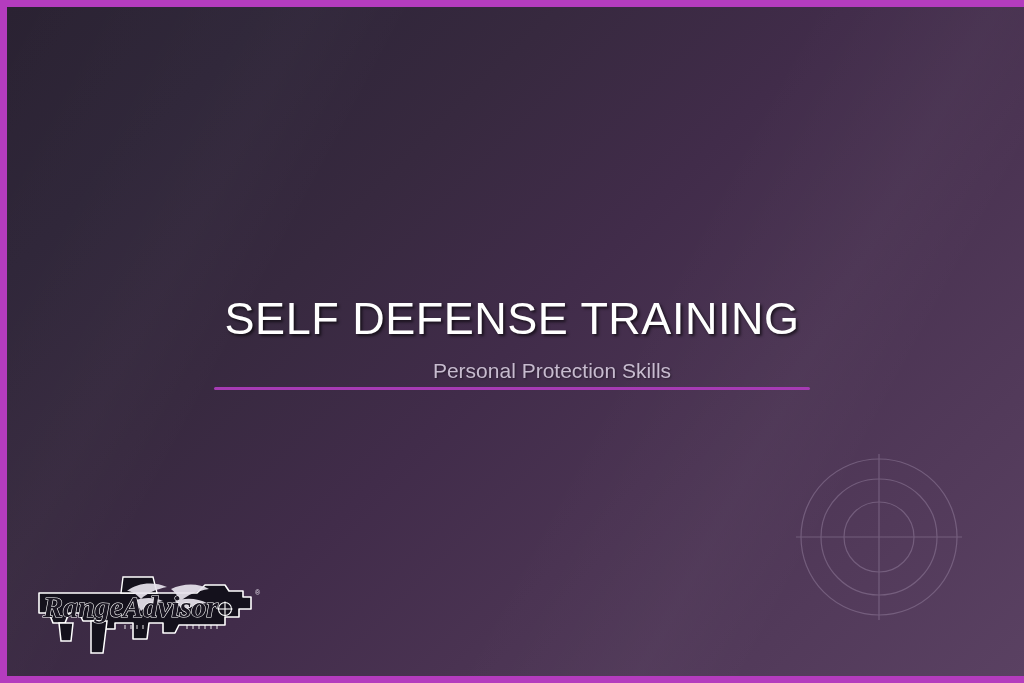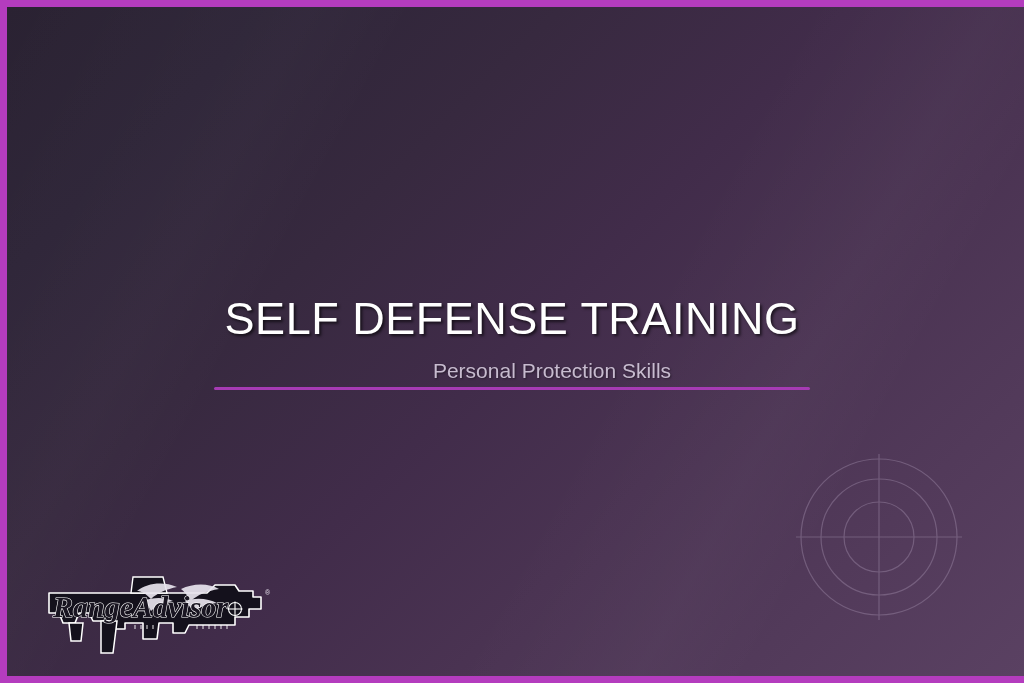--- a/index.html
+++ b/index.html
@@ -122,21 +122,21 @@
     top: 445px;
     width: 170px;
     height: 170px;
     opacity: 0.55;
     pointer-events: none;
   }
 
   
   .logo {
     position: absolute;
-    left: 32px;
+    left: 22px;
     top: 560px;
     width: 240px;
     height: 100px;
   }
 
   .site-url {
     position: absolute;
     left: 0;
     top: 648px;
     width: 985px;

